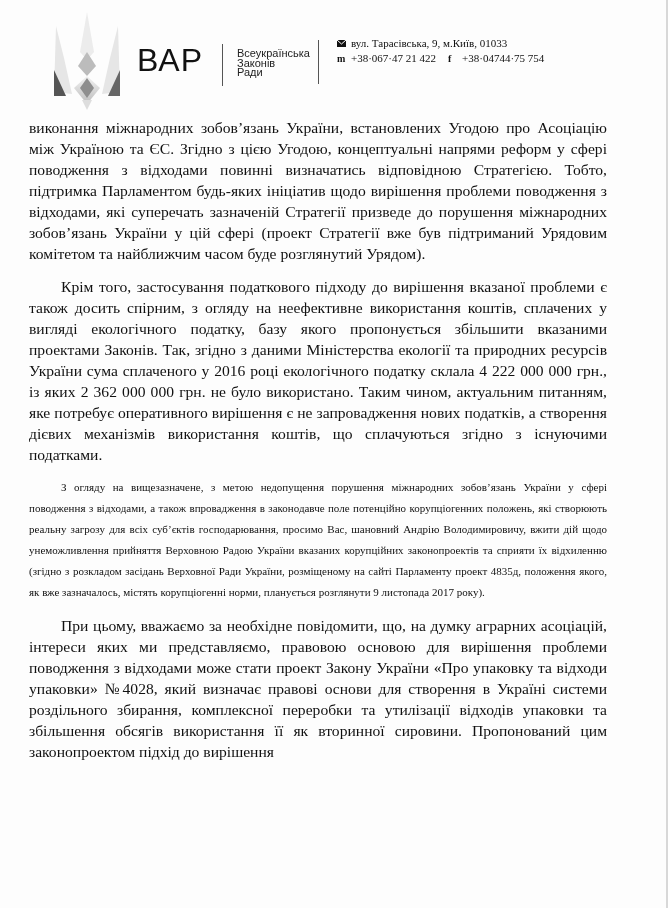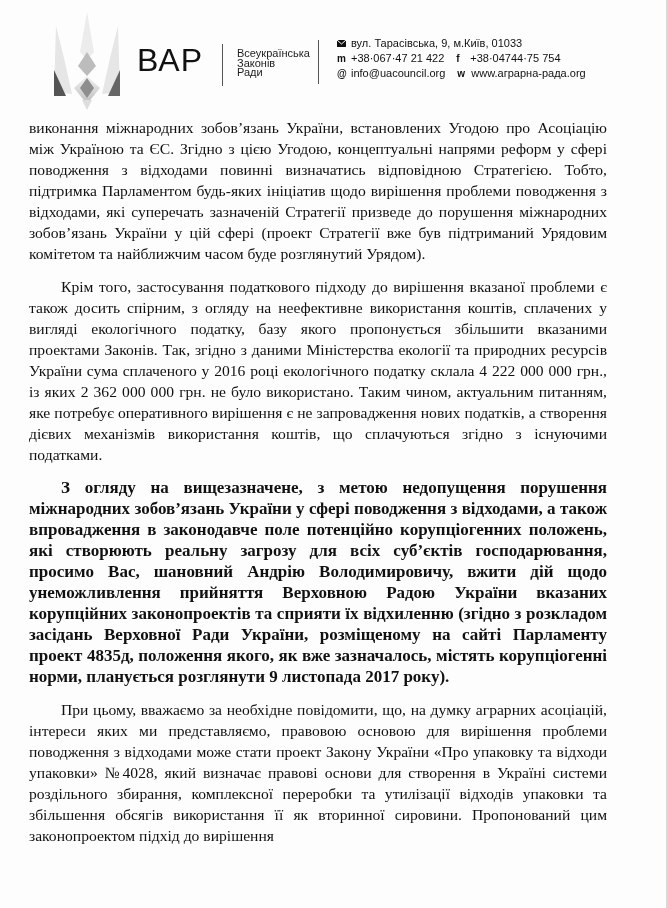--- a/index.html
+++ b/index.html
@@ -7,31 +7,31 @@
   .page { position: absolute; left: 0; top: 0; width: 668px; height: 908px; background: #fdfdfd; }
   .right-edge { position: absolute; right: 0; top: 0; width: 2px; height: 908px; background: #d8d8d8; }
 
   
   .header { position: absolute; left: 0; top: 0; width: 668px; height: 110px; }
   .logo { position: absolute; left: 52px; top: 12px; width: 70px; height: 98px; }
   .brand { position: absolute; left: 137px; top: 44px; font-family: "Liberation Sans", sans-serif; font-size: 32px; letter-spacing: 1px; color: #111; line-height: 1; }
   .sep1 { position: absolute; left: 222px; top: 44px; width: 1px; height: 42px; background: #555; }
   .org { position: absolute; left: 237px; top: 49px; font-family: "Liberation Sans", sans-serif; font-size: 11px; line-height: 9.5px; color: #222; }
   .sep2 { position: absolute; left: 318px; top: 40px; width: 1px; height: 44px; background: #555; }
-  .contacts { position: absolute; left: 337px; top: 36px; font-family: Liberation Sans, sans-serif; font-size: 11px; color: #111; }
+  .contacts { position: absolute; left: 337px; top: 36px; font-family: Liberation Serif, serif; font-size: 11px; color: #111; }
   .contact-row { height: 15px; line-height: 15px; white-space: nowrap; }
   .cicon { display: inline-block; width: 14px; font-weight: bold; font-size: 10px; }
   .cgap { display: inline-block; width: 12px; }
 
   
   .content { position: absolute; left: 29px; top: 117px; width: 578px; font-size: 15.6px; line-height: 21px; text-align: justify; }
   .para { margin: 0; }
   .para.indent { text-indent: 32px; }
   .gap-md { height: 12px; }
-  .larger { font-size: 17px; font-weight: bold; }
+  .larger { font-size: 11px; }
 </style>
 </head>
 <body>
 
 <div class="page">
   <div class="right-edge"></div>
 
   <div class="header">
     <svg class="logo" viewBox="0 0 70 98">
       <defs>
@@ -65,23 +65,20 @@
         <span class="cicon">
           <svg width="9" height="7" viewBox="0 0 9 7">
               <rect x="0" y="0" width="9" height="7" fill="#111"></rect>
               <polyline points="0,0 4.5,4 9,0" fill="none" stroke="#fff" stroke-width="1"></polyline>
             </svg>
         </span><span>вул. Тарасівська, 9, м.Київ, 01033</span>
       </div>
       <div class="contact-row">
         <span class="cicon">m</span><span>+38·067·47 21 422</span><span class="cgap"></span><span class="cicon">f</span><span>+38·04744·75 754</span>
       </div>
-      <div class="contact-row">
-        <span class="cicon">@</span><span>info@uacouncil.org</span><span class="cgap"></span><span class="cicon">w</span><span>www.аграрна-рада.org</span>
-      </div>
     </div>
   </div>
 
   <div class="content">
     <p class="para">виконання міжнародних зобов’язань України, встановлених Угодою про Асоціацію між Україною та ЄС. Згідно з цією Угодою, концептуальні напрями реформ у сфері поводження з відходами повинні визначатись відповідною Стратегією. Тобто, підтримка Парламентом будь-яких ініціатив щодо вирішення проблеми поводження з відходами, які суперечать зазначеній Стратегії призведе до порушення міжнародних зобов’язань України у цій сфері (проект Стратегії вже був підтриманий Урядовим комітетом та найближчим часом буде розглянутий Урядом).</p>
     <div class="gap-md"></div>
     <p class="para indent">Крім того, застосування податкового підходу до вирішення вказаної проблеми є також досить спірним, з огляду на неефективне використання коштів, сплачених у вигляді екологічного податку, базу якого пропонується збільшити вказаними проектами Законів. Так, згідно з даними Міністерства екології та природних ресурсів України сума сплаченого у 2016 році екологічного податку склала 4 222 000 000 грн., із яких 2 362 000 000 грн. не було використано. Таким чином, актуальним питанням, яке потребує оперативного вирішення є не запровадження нових податків, а створення дієвих механізмів використання коштів, що сплачуються згідно з існуючими податками.</p>
     <div class="gap-md"></div>
     <p class="para indent larger">З огляду на вищезазначене, з метою недопущення порушення міжнародних зобов’язань України у сфері поводження з відходами, а також впровадження в законодавче поле потенційно корупціогенних положень, які створюють реальну загрозу для всіх суб’єктів господарювання, просимо Вас, шановний Андрію Володимировичу, вжити дій щодо унеможливлення прийняття Верховною Радою України вказаних корупційних законопроектів та сприяти їх відхиленню (згідно з розкладом засідань Верховної Ради України, розміщеному на сайті Парламенту проект 4835д, положення якого, як вже зазначалось, містять корупціогенні норми, планується розглянути 9 листопада 2017 року).</p>
     <div class="gap-md"></div>

